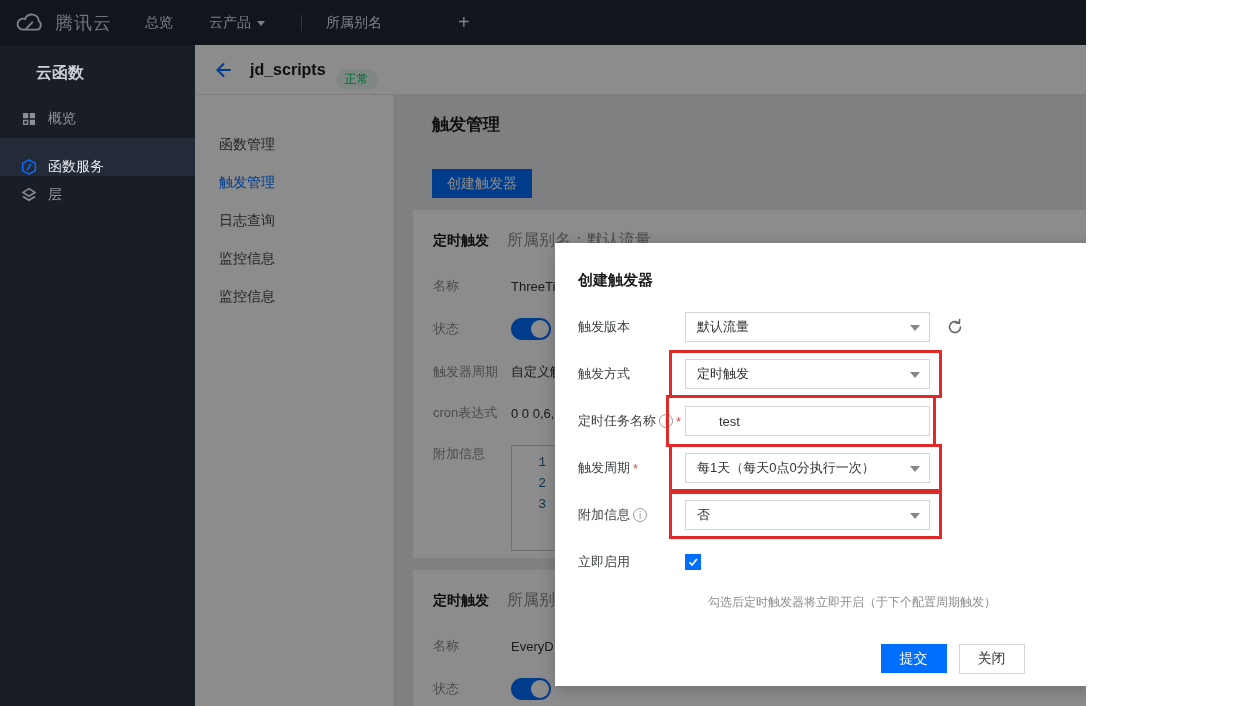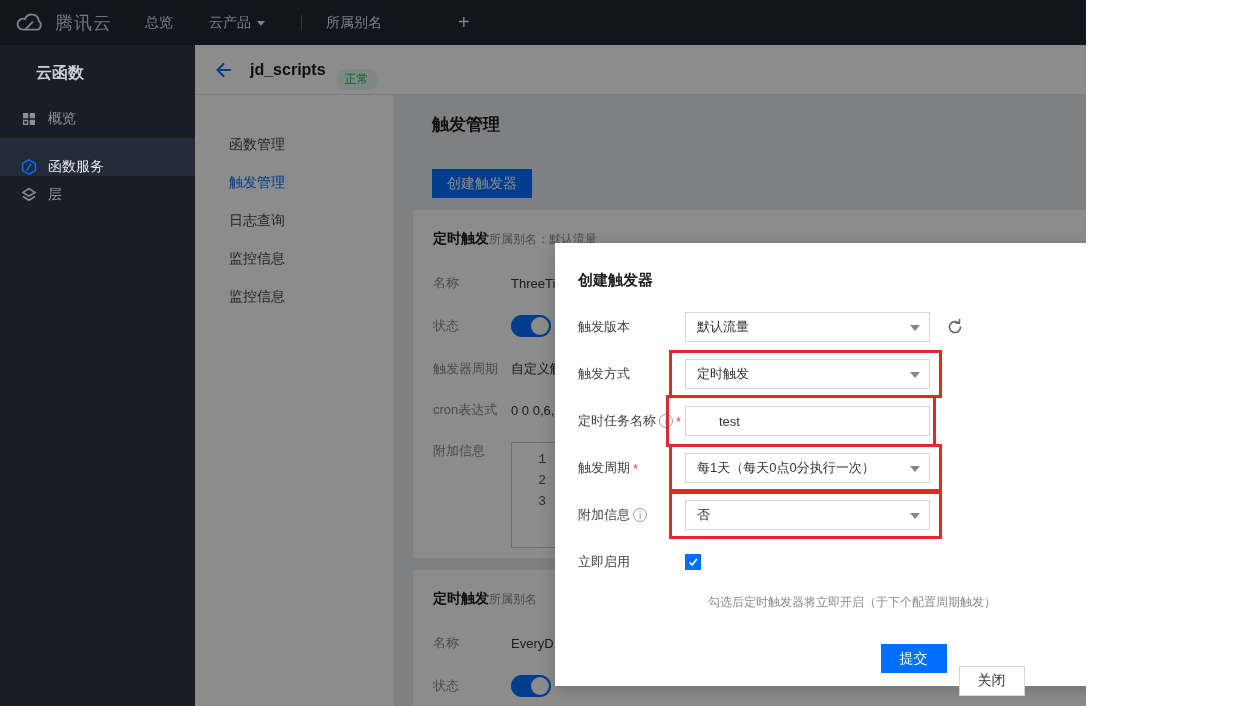--- a/index.html
+++ b/index.html
@@ -26,33 +26,33 @@
 
   
   .content-col { position:absolute; left:195px; top:45px; width:1062px; height:661px; background:#e7e9eb; }
   .func-header { height:50px; background:#fff; display:flex; align-items:center; border-bottom:1px solid #e5e5e5; }
   .back-arrow { width:20px; height:20px; margin-left:18px; cursor:pointer; }
   .func-name { font-size:16px; font-weight:bold; color:#1a1a1a; margin-left:17px; }
   .status-pill { margin-left:10px; font-size:12px; color:#07c05f; background:#e7f7ee; border-radius:10px; padding:2px 9px;margin-top:20px; }
 
   .content-row { display:flex; height:611px; }
   .sec-sidebar { width:200px; background:#fff; border-right:1px solid #e0e0e0; padding-top:30px; flex-shrink:0; }
-  .sec-item { height:38px; line-height:38px; padding-left:34px; font-size:14px; color:#404447; cursor:pointer; }
+  .sec-item { height:38px; line-height:38px; padding-left:24px; font-size:14px; color:#404447; cursor:pointer; }
   .sec-item.active { color:#006eff; }
 
   .main { flex:1; padding:14px 18px 0 18px; overflow:hidden; }
   .page-title { font-size:17px; font-weight:bold; color:#1a1a1a; margin:4px 0 0 19px; }
   .create-btn { display:inline-block; margin:33px 0 0 19px; height:29px; line-height:29px; padding:0 15px; background:#006eff; color:#fff; font-size:14px; border:none; cursor:pointer; }
 
   .panel { background:#fff; margin-top:12px; padding:20px 20px; }
   .panel1 { height:348px; overflow:hidden; }
   .panel2 { height:200px; overflow:hidden; }
   .panel-head { display:flex; align-items:baseline; margin-bottom:26px; }
   .panel-title { font-size:14px; font-weight:bold; color:#1a1a1a; }
-  .panel-sub { font-size:12px; color:#8b8b8b; }
+  .panel-sub { font-size:16px; color:#8b8b8b; margin-left:18px; }
   .p-row { display:flex; align-items:center; margin-bottom:23px; }
   .p-label { width:78px; font-size:13px; color:#8b8b8b; flex-shrink:0; }
   .p-value { font-size:13px; color:#333; white-space:nowrap; }
   .toggle { width:40px; height:22px; border-radius:11px; background:#006eff; position:relative; cursor:pointer; }
   .toggle .knob { position:absolute; right:2px; top:2px; width:18px; height:18px; border-radius:50%; background:#fff; }
   .code-block { width:210px; height:106px; border:1px solid #c9c9c9; background:#fff; display:flex; }
   .gutter { width:40px; padding:6px 6px 0 0; text-align:right; font-family:"Liberation Mono","DejaVu Sans Mono",monospace; font-size:13px; color:#25638a; line-height:21px; }
   .p-row.top { align-items:flex-start; }
 
   
@@ -71,21 +71,21 @@
   .text-input { cursor:text; font-family:"Liberation Sans","DejaVu Sans",sans-serif;padding-left:33px; }
   .sel-caret { position:absolute; right:10px; top:13px; width:0; height:0; border-left:5px solid transparent; border-right:5px solid transparent; border-top:6px solid #878787; pointer-events:none; }
   .red-frame { position:absolute; left:-16px; right:-12px; top:-9px; bottom:-9px; border:3px solid #e02929; pointer-events:none; }
   .red-frame.wide { left:-19px; right:-6px; top:-11px; bottom:-11px; }
   .refresh-btn { width:18px; height:18px; margin-left:16px; cursor:pointer; }
   .checkbox { width:16px; height:16px; background:#006eff; display:flex; align-items:center; justify-content:center; cursor:pointer; }
   .enable-hint { margin:9px 0 0 153px; font-size:12px; color:#8b8b8b; }
   .modal-footer { display:flex; justify-content:center; margin-top:33px; gap:12px; }
   .btn { height:29px; min-width:66px; padding:14px 18px; font-size:14px; cursor:pointer; display:flex; align-items:center; justify-content:center; }
   .btn-primary { background:#006eff; color:#fff; border:none; }
-  .btn-plain { background:#fff; color:#333; border:1px solid #d5d5d5;margin-top:22px; }
+  .btn-plain { background:#fff; color:#333; border:1px solid #d5d5d5; }
 </style>
 </head>
 <body>
 
 <div class="screen">
 
   <header class="topnav">
     <div class="brand">
       <svg class="brand-logo" viewBox="0 0 36 24" fill="none" stroke="#7c8087" stroke-width="2">
         <path d="M9.5 19.5 a5.8 5.8 0 1 1 2.2-11.2 a7.6 7.6 0 0 1 14.6 2.2 a5.3 5.3 0 0 1 -0.9 9 z"></path>

